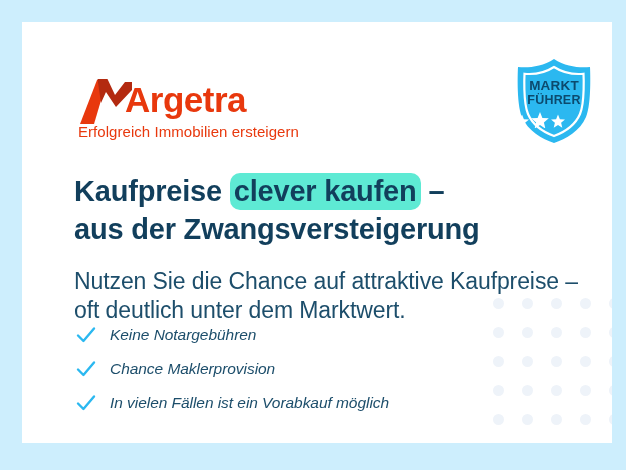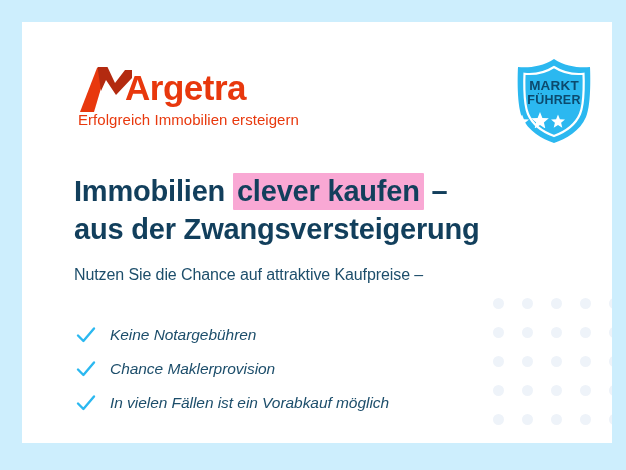--- a/index.html
+++ b/index.html
@@ -55,21 +55,21 @@
     height: 11px;
     border-radius: 50%;
     background: #eef3f9;
     flex: 0 0 auto;
   }
 
   
   .logo {
     position: absolute;
     left: 55px;
-    top: 42px;
+    top: 54px;
     width: 190px;
     height: 66px;
   }
   .logo-lockup {
     position: relative;
     width: 190px;
     height: 48px;
   }
   .logo-mark {
     position: absolute;
@@ -137,35 +137,35 @@
     top: 131px;
     width: 470px;
     color: #123f5c;
     font-size: 29px;
     font-weight: bold;
     line-height: 38px;
     letter-spacing: -0.2px;
   }
   .headline .hl-line { display: block; white-space: nowrap; }
   .headline .mark {
-    background: #f9a8d4;
+    background: #5eead4;
     padding: 2px 4px 3px 4px;
-    border-radius: 1px;
+    border-radius: 10px;
     box-decoration-break: clone;
     -webkit-box-decoration-break: clone;
   }
 
   
   .subhead {
     position: absolute;
     left: 52px;
     top: 222px;
     width: 500px;
     color: #1d4e6b;
-    font-size: 16px;
+    font-size: 23px;
     line-height: 29px;
     letter-spacing: -0.1px;
   }
   .subhead span { display: block; white-space: nowrap; }
 
   
   .bullets {
     position: absolute;
     left: 53px;
     top: 298px;
@@ -262,26 +262,27 @@
       <div class="badge-stars">
         <svg width="56" height="16" viewBox="0 0 56 16" aria-hidden="true">
           <polygon points="10,2.5 11.9,7.2 17,7.5 13.1,10.8 14.3,15.8 10,13 5.7,15.8 6.9,10.8 3,7.5 8.1,7.2" fill="#ffffff"></polygon>
           <polygon points="28,0 30.4,5.9 36.8,6.3 31.9,10.4 33.4,16.6 28,13.1 22.6,16.6 24.1,10.4 19.2,6.3 25.6,5.9" fill="#ffffff"></polygon>
           <polygon points="46,2.5 47.9,7.2 53,7.5 49.1,10.8 50.3,15.8 46,13 41.7,15.8 42.9,10.8 39,7.5 44.1,7.2" fill="#ffffff"></polygon>
         </svg>
       </div>
     </div>
 
     <h1 class="headline">
-      <span class="hl-line"><span>Immobilien </span><span class="mark">clever kaufen</span><span> –</span></span>
+      <span class="hl-line"><span>Kaufpreise </span><span class="mark">clever kaufen</span><span> –</span></span>
       <span class="hl-line">aus der Zwangsversteigerung</span>
     </h1>
 
     <p class="subhead">
       <span>Nutzen Sie die Chance auf attraktive Kaufpreise –</span>
+      <span>oft deutlich unter dem Marktwert.</span>
     </p>
 
     <ul class="bullets" id="bullets" style="list-style:none;margin:0;padding:0;">
         <li class="bullet">
           <svg class="check" viewBox="0 0 22 22">
             <path d="M3 11.5 L8.4 17 L19 4.5" fill="none" stroke="#2bb8f0" stroke-width="2.4" stroke-linecap="round" stroke-linejoin="round"></path>
           </svg>
           <span class="bullet-label">Keine Notargebühren</span>
         </li>
         <li class="bullet">

